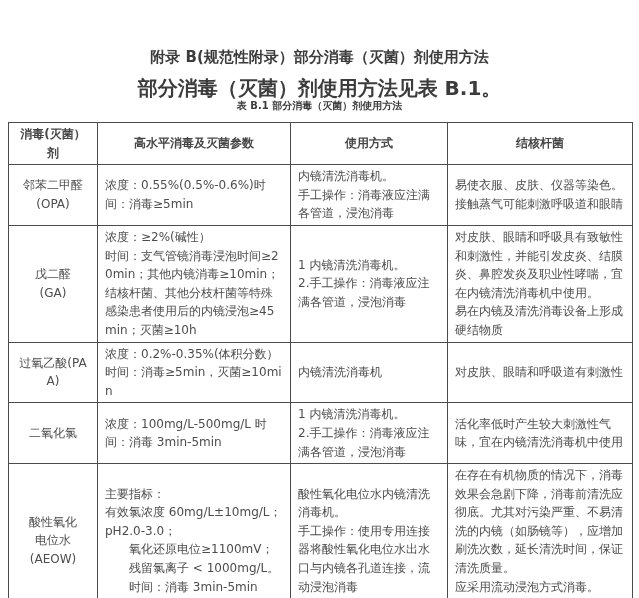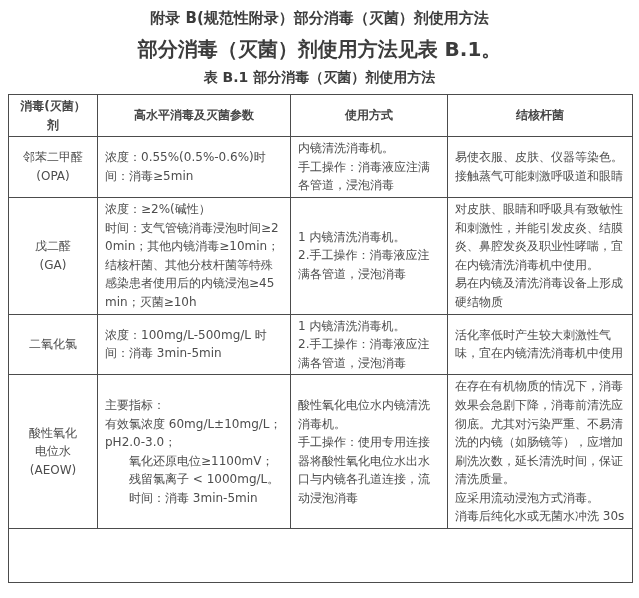--- a/index.html
+++ b/index.html
@@ -1,24 +1,24 @@
 <!DOCTYPE html>
 <html><head>
 <meta charset="utf-8">
 <style>
   html, body { margin:0; padding:0; background:#ffffff; }
   .page {
     width:639px; height:598px; background:#ffffff;
     font-family:"DejaVu Sans","Liberation Sans",sans-serif;
     color:#4d4d4d; overflow:hidden; box-sizing:border-box;
   }
-  .title { text-align:center; font-weight:bold; color:#3c3c3c; }
+  .title { text-align:center; font-weight:bold; color:#3c3c3c;margin-top:39px; }
   .t1 { padding-top:9px; font-size:15px; line-height:18px; }
   .t2 { margin-top:13px; font-size:20px; line-height:18px; }
-  .t3 { margin-top:11px; font-size:14px; line-height:17px; }
+  .t3 { margin-top:0; font-size:10px; line-height:17px; }
   table.tbl {
     border-collapse:collapse; table-layout:fixed;
     width:624px; margin:8px 0 0 8px;
   }
   col.c1 { width:89px; }
   col.c2 { width:193px; }
   col.c3 { width:157px; }
   col.c4 { width:185px; }
   .tbl th, .tbl td {
     border:1px solid #4c4c4c;
@@ -72,20 +72,27 @@
       <tr class="r2">
         <td class="agent">戊二醛
 (GA)</td>
         <td>浓度：≥2%(碱性）
 时间：支气管镜消毒浸泡时间≥20min；其他内镜消毒≥10min；结核杆菌、其他分枝杆菌等特殊感染患者使用后的内镜浸泡≥45min；灭菌≥10h</td>
         <td>1 内镜清洗消毒机。
 2.手工操作：消毒液应注满各管道，浸泡消毒</td>
         <td>对皮肤、眼睛和呼吸具有致敏性和刺激性，并能引发皮炎、结膜炎、鼻腔发炎及职业性哮喘，宜在内镜清洗消毒机中使用。
 易在内镜及清洗消毒设备上形成硬结物质</td>
       </tr>
+      <tr class="r3">
+        <td class="agent">过氧乙酸(PAA)</td>
+        <td>浓度：0.2%-0.35%(体积分数）
+时间：消毒≥5min，灭菌≥10min</td>
+        <td>内镜清洗消毒机</td>
+        <td>对皮肤、眼睛和呼吸道有刺激性</td>
+      </tr>
       <tr class="r4">
         <td class="agent">二氧化氯</td>
         <td>浓度：100mg/L-500mg/L 时间：消毒 3min-5min</td>
         <td>1 内镜清洗消毒机。
 2.手工操作：消毒液应注满各管道，浸泡消毒</td>
         <td>活化率低时产生较大刺激性气味，宜在内镜清洗消毒机中使用</td>
       </tr>
       <tr class="r5">
         <td class="agent">酸性氧化
 电位水

